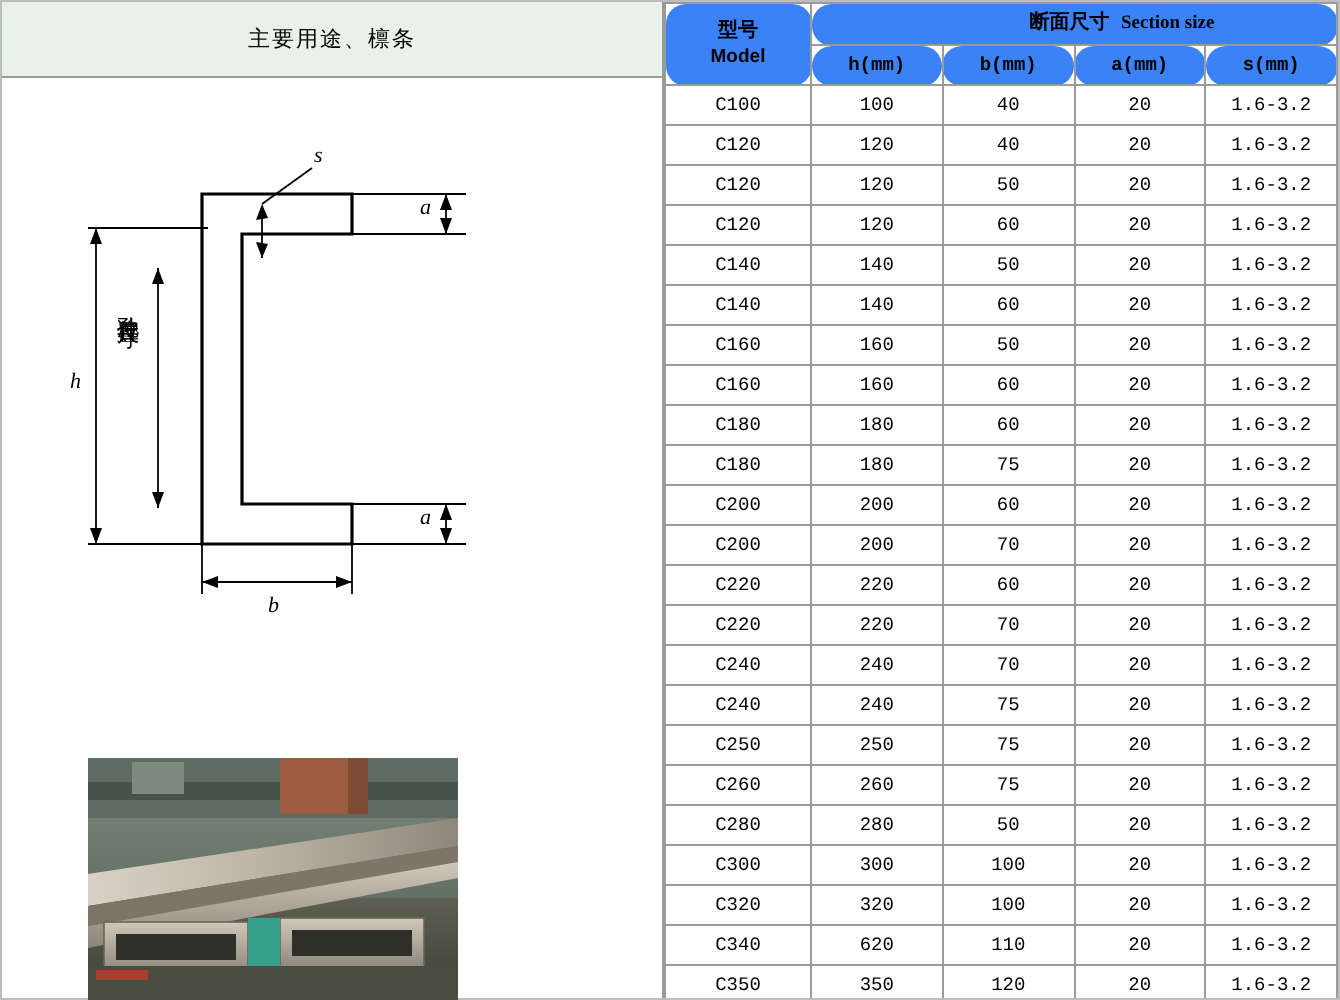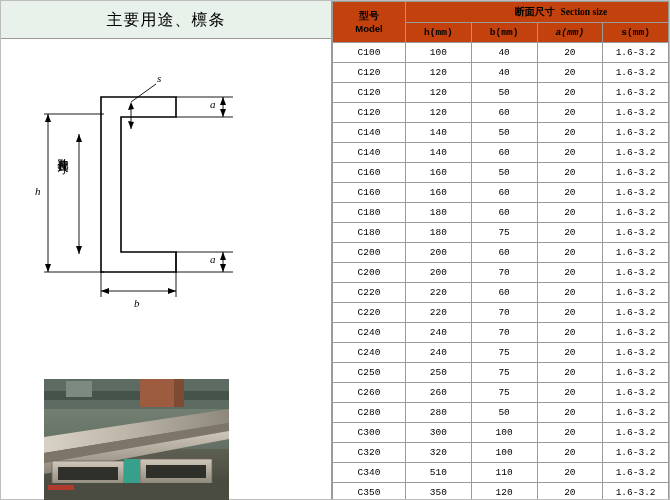--- a/index.html
+++ b/index.html
@@ -35,21 +35,21 @@
     border-bottom: 1px solid #9a9a9a;
     border-right: 1px solid #9a9a9a;
     background: #e8f2ea;
     display: flex;
     flex-direction: column;
     align-items: center;
     justify-content: center;
     box-sizing: border-box;
   }
   .usage-cn {
-    font-size: 16px;
+    font-size: 11px;
     color: #000;
     letter-spacing: 1px;
     line-height: 14px;
   }
   .usage-en {
     font-size: 10px;
     color: #000;
     font-family: "Liberation Mono", monospace;
     line-height: 13px;
   }
@@ -96,21 +96,22 @@
     text-align: center;
     font-size: 9.5px;
     font-family: "Liberation Mono", monospace;
     color: #000;
     padding: 0;
     height: 19px;
     line-height: 19px;
     background: #fff;
   }
   table.spec th {
-    background: #c2410c;
+    background: #3b82f6;
+    border-radius: 10px;
   }
   th.model-head {
     width: 72px;
     height: 38px;
   }
   .head-stack {
     display: flex;
     flex-direction: column;
     justify-content: center;
     align-items: center;
@@ -121,21 +122,21 @@
   .head-en { font-size: 9.5px; font-family: Liberation Sans, sans-serif; }
   th.section-head {
     height: 19px;
     font-size: 10px;
   }
   .sec-cn { font-family: "Liberation Sans", sans-serif; font-size: 10px; margin-left: 48px; }
   .sec-en { font-family: Liberation Serif, serif; font-size: 9.5px; text-align: center; }
   td.row-cell { font-size: 9.5px; }
   .col-h { width: 62px; }
   .col-b { width: 62px; }
-  .col-a { width: 62px; font-style: italic; }
+  .col-a { width: 62px; }
   .col-s { width: 73px; }
 
   
   .lbl {
     position: absolute;
     font-size: 11px;
     font-family: "Liberation Serif", serif;
     font-style: italic;
     color: #000;
   }
@@ -426,21 +427,21 @@
           </tr>
           <tr>
             <td class="row-cell">C320</td>
             <td class="row-cell">320</td>
             <td class="row-cell">100</td>
             <td class="row-cell">20</td>
             <td class="row-cell">1.6-3.2</td>
           </tr>
           <tr>
             <td class="row-cell">C340</td>
-            <td class="row-cell">510</td>
+            <td class="row-cell">620</td>
             <td class="row-cell">110</td>
             <td class="row-cell">20</td>
             <td class="row-cell">1.6-3.2</td>
           </tr>
           <tr>
             <td class="row-cell">C350</td>
             <td class="row-cell">350</td>
             <td class="row-cell">120</td>
             <td class="row-cell">20</td>
             <td class="row-cell">1.6-3.2</td>

